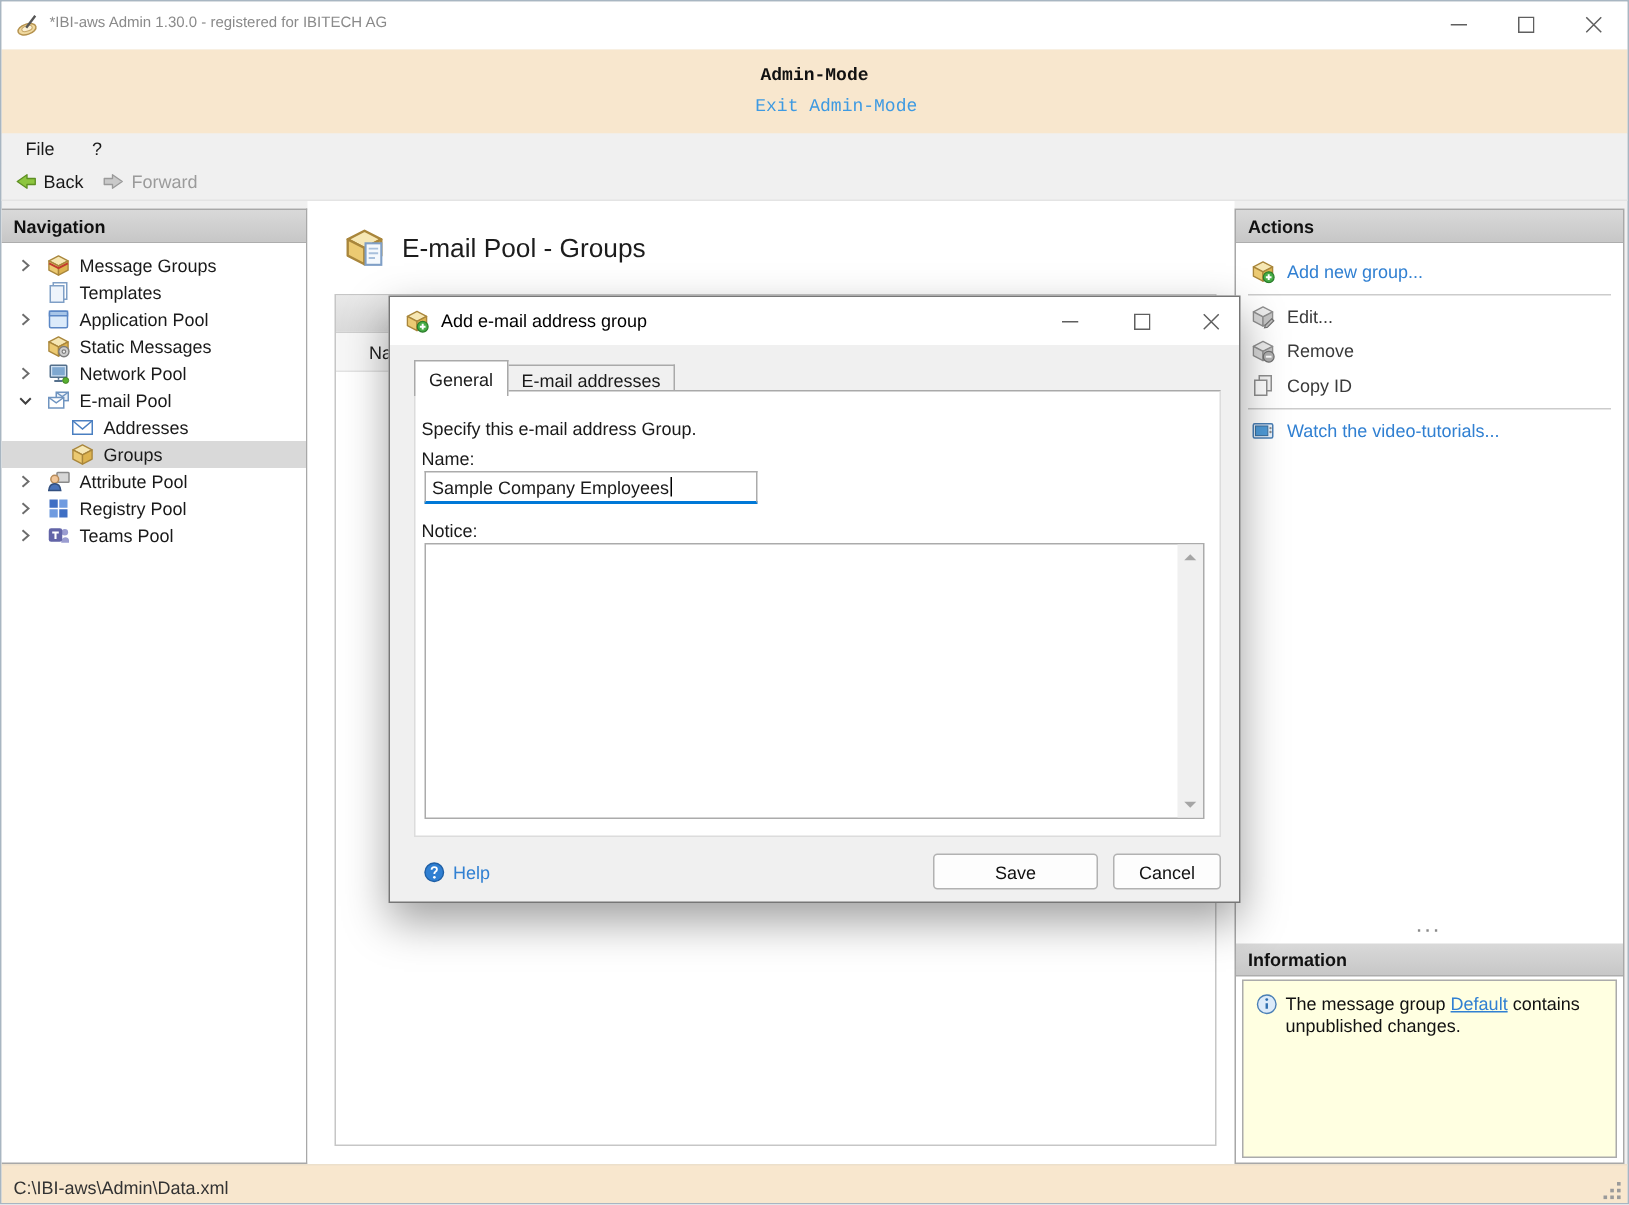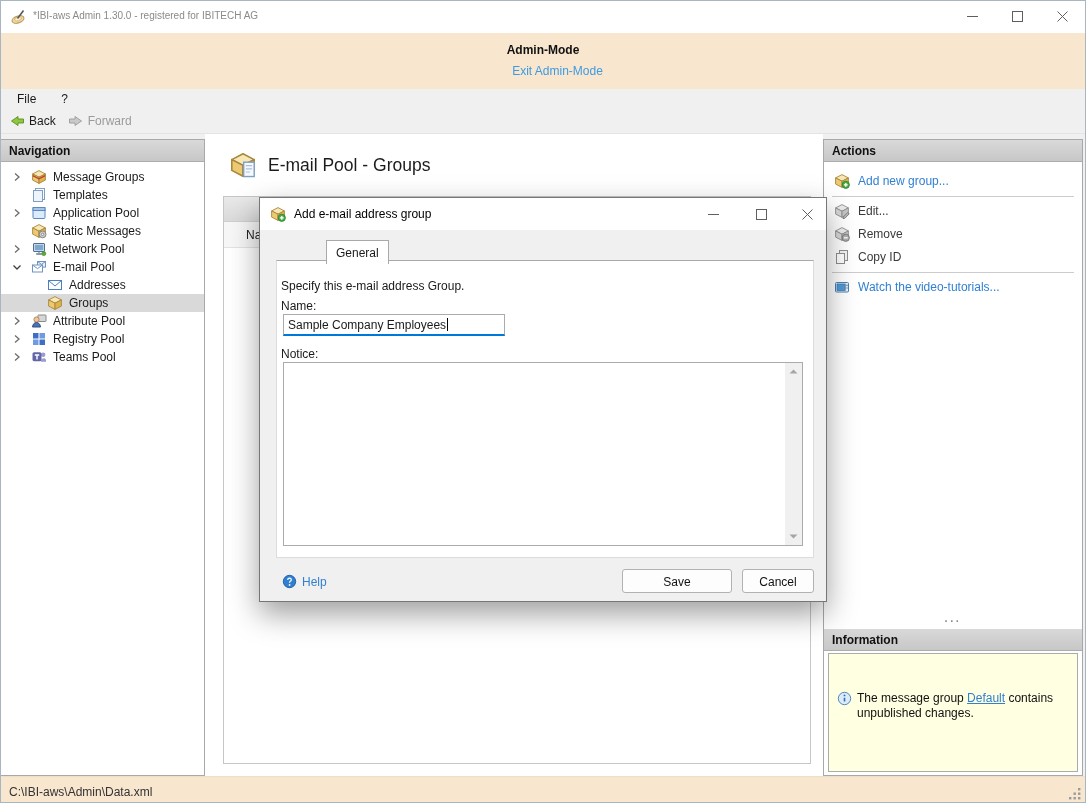--- a/index.html
+++ b/index.html
@@ -9,21 +9,21 @@
 
   
   .titlebar { position:absolute; left:0; top:0; width:100%; height:32px; background:#fff; }
   .titlebar .appicon { position:absolute; left:9px; top:8px; width:17px; height:17px; }
   .titlebar .title { position:absolute; left:32px; top:9px; color:#8a8a8a; font-size:10px; white-space:nowrap; }
   .wbtn { position:absolute; top:0; width:45px; height:30px; display:flex; align-items:center; justify-content:center; }
   .wbtn svg { width:11px; height:11px; }
   .wbtn-min { right:90px; } .wbtn-max { right:45px; } .wbtn-close { right:0; }
 
   
-  .banner { position:absolute; left:0; top:32px; width:100%; height:56px; background:#f8e7ce; text-align:center; }
+  .banner { position:absolute; left:0; top:32px; width:100%; height:56px; background:#f8e7ce; text-align:center;font-family:Liberation Mono, monospace; }
   .banner .b1 { margin-top:10px; font-weight:bold; color:#111; }
   .banner .b2 { margin-top:7px; color:#3e9ae2;margin-left:29px; }
   a.link { color:#3180d2; text-decoration:none; cursor:pointer; }
 
   
   .menubar { position:absolute; left:0; top:88px; width:100%; height:20px; background:#f0f0f0; display:flex; align-items:center; }
   .menuitem { padding:2px 9px; margin-left:7px; }
   .toolbar { position:absolute; left:0; top:108px; width:100%; height:25px; background:#f0f0f0; border-bottom:1px solid #e4e4e4; display:flex; align-items:center; }
   .toolbtn { display:flex; align-items:center; gap:4px; padding:2px 6px; }
   .toolbtn svg { width:16px; height:16px; }
@@ -51,39 +51,39 @@
   .rightpanel { position:absolute; left:822px; top:138px; width:260px; height:637px; background:#fff; border:1px solid #a8a8a8; }
   .action-row { display:flex; align-items:center; height:22px; margin-top:1px; }
   .action-row svg { width:16px; height:16px; margin-left:10px; flex:0 0 16px; }
   .action-row .alabel { margin-left:8px; white-space:nowrap; }
   .action-row.enabled .alabel { color:#3180d2; }
   .action-row.disabled .alabel { color:#3a3a3a; }
   .action-sep { border-top:1px solid #cccccc; margin:4px 8px 3px 8px; }
   .splitter { position:absolute; left:0; top:474px; width:100%; height:14px; display:flex; align-items:center; justify-content:center; color:#8a8a8a; font-weight:bold; letter-spacing:2px; font-size:11px; }
   .infoheader { position:absolute; left:0; top:489px; width:100%; }
   .infobox { position:absolute; left:4px; top:513px; width:250px; height:119px; background:#ffffe1; border:1px solid #ababab; padding:8px 8px 0 8px; }
-  .inforow { display:flex;margin-top:29px; }
+  .inforow { display:flex; }
   .inforow svg { width:15px; height:15px; flex:0 0 15px; margin-top:0; }
   .infotext { margin-left:5px; line-height:15px; color:#111; }
   a.ulink { color:#3180d2; text-decoration:underline; cursor:pointer; }
 
   
   .statusbar { position:absolute; left:0; top:775px; width:100%; height:28px; background:#f8e7ce; border-top:1px solid #ece0cb; }
   .statusbar .path { position:absolute; left:8px; top:8px; color:#333; }
   .statusbar .grip { position:absolute; right:3px; bottom:3px; width:14px; height:14px; }
 
   
   .dialog { position:absolute; left:258px; top:196px; width:568px; height:405px; background:#f0f0f0; border:1px solid #767676; box-shadow:0 12px 28px rgba(0,0,0,.38); }
   .dlg-titlebar { position:absolute; left:0; top:0; width:100%; height:32px; background:#fff; }
   .dlg-titlebar .dicon { position:absolute; left:10px; top:8px; width:16px; height:16px; }
   .dlg-titlebar .dtitle { position:absolute; left:34px; top:9px; color:#000; white-space:nowrap; }
   .dbtn { position:absolute; top:3px; width:38px; height:26px; display:flex; align-items:center; justify-content:center; }
   .dbtn svg { width:11px; height:11px; }
   .dbtn-min { left:434px; } .dbtn-max { left:482px; } .dbtn-close { left:528px; }
-  .tabstrip { position:absolute; left:16px; top:42px; display:flex; align-items:flex-end;flex-direction:column; }
+  .tabstrip { position:absolute; left:16px; top:42px; display:flex; align-items:flex-end; }
   .tab { border:1px solid #a9a9a9; border-bottom:none; background:#f0f0f0; padding:3px 9px 3px 9px; margin-right:-1px; color:#1a1a1a; position:relative; }
   .tab.active { background:#fff; padding-top:5px; padding-bottom:4px; z-index:3; }
   .tabpanel { position:absolute; left:16px; top:62px; width:538px; height:298px; background:#fff; border:1px solid #dcdcdc; border-top:1px solid #a9a9a9; z-index:2; }
   .desc { position:absolute; left:4px; top:18px; }
   .flabel-name { position:absolute; left:4px; top:38px; }
   .fake-input { position:absolute; left:6px; top:53px; width:222px; height:22px; background:#fff; border:1px solid #ababab; border-bottom:2px solid #0078d7; padding:3px 0 0 4px; white-space:nowrap; overflow:hidden; cursor:text; }
   .caret { display:inline-block; width:1px; height:13px; background:#000; vertical-align:-2px; margin-left:1px; }
   .flabel-notice { position:absolute; left:4px; top:86px; }
   .fake-textarea { position:absolute; left:6px; top:101px; width:520px; height:184px; background:#fff; border:1px solid #ababab; cursor:text; }
   .fscroll { position:absolute; right:0; top:0; width:17px; height:100%; background:#f0f0f0; }

